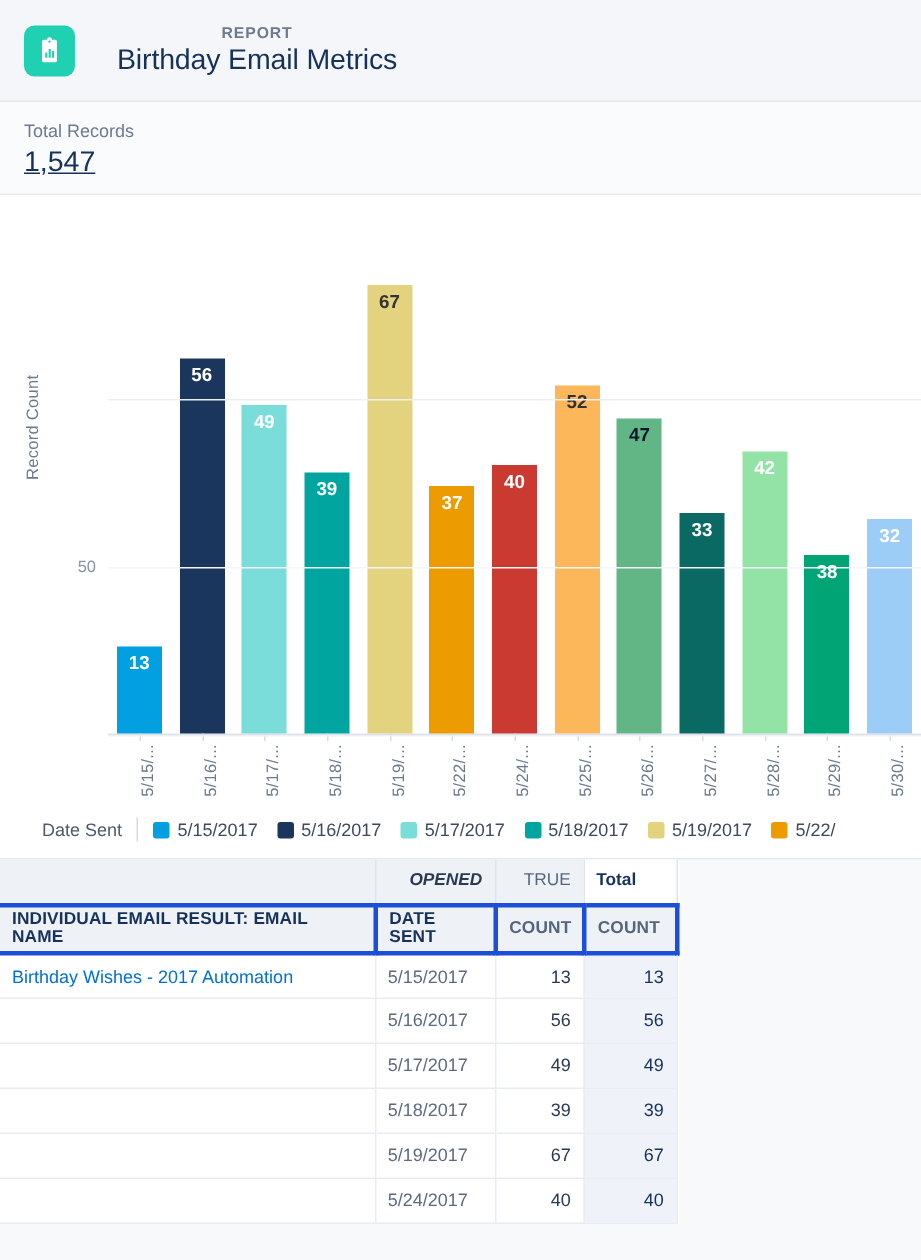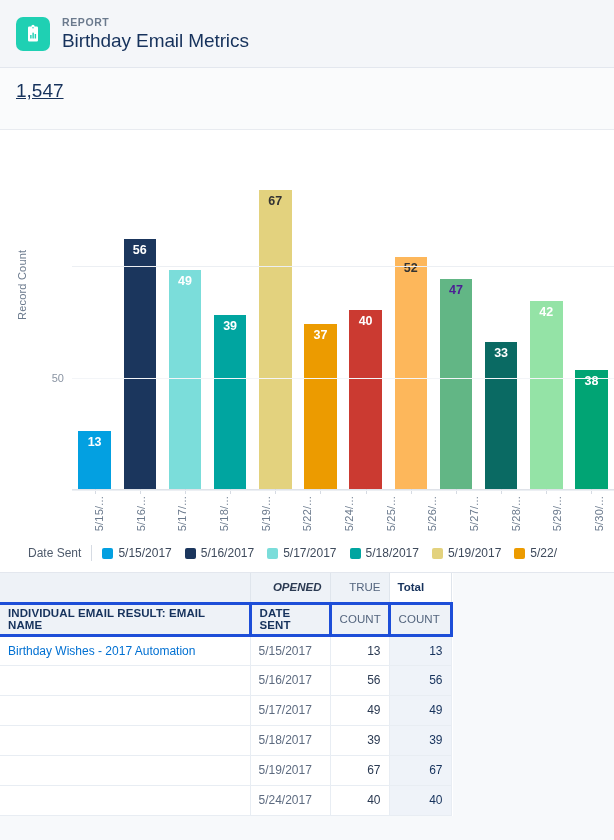--- a/index.html
+++ b/index.html
@@ -13,21 +13,22 @@
   }
 
   
   .page-header {
     height: 68px;
     background: #f4f6f9;
     border-bottom: 1px solid #e3e7ee;
     display: flex;
     align-items: center;
     padding: 0 16px;
-    gap: 12px;
+    gap: 28px;
+    text-align: center;
   }
   .report-icon {
     width: 34px; height: 34px;
     border-radius: 7px;
     background: #1fd0b3;
     display: flex; align-items: center; justify-content: center;
     flex: 0 0 auto;
   }
   .report-icon svg { display: block; }
   .header-text { display: flex; flex-direction: column; justify-content: center; }
@@ -254,21 +255,21 @@
     border: 3px solid #1d4ed8;
     height: 32px;
     padding: 0 8px;
     font-size: 11.5px;
     font-weight: 700;
     color: #16325c;
     letter-spacing: 0.1px;
   }
   thead tr.colrow th.name  { text-align: left; border-left: none; }
   thead tr.colrow th.date  { text-align: left; }
-  thead tr.colrow th.count { text-align: left; font-weight: 400; color: #54657e; margin-left: 44px; }
+  thead tr.colrow th.count { text-align: left; font-weight: 700; color: #54657e; margin-left: 44px; }
 
   tbody td {
     height: 30px;
     padding: 4px 8px;
     font-size: 12px;
     border: 1px solid #e8edf3;
     color: #2b3a52;
     background: #ffffff;
   }
   tbody td.name  { border-left: none; color: #0070d2; }
@@ -289,20 +290,21 @@
       <rect x="14" y="12" width="1.7" height="5.4" fill="#1fd0b3"></rect>
     </svg>
   </div>
   <div class="header-text">
     <div class="eyebrow">REPORT</div>
     <div class="report-title">Birthday Email Metrics</div>
   </div>
 </div>
 
 <div class="summary-band">
+  <div class="summary-label">Total Records</div>
   <div class="summary-value">1,547</div>
 </div>
 
 <div class="chart-region">
   <div class="y-axis-title">Record Count</div>
   <div class="plot" id="plot">
     <div class="axis-baseline"></div>
     <div class="bars" id="bars">
         <div class="bar-slot">
           <div class="bar" style="height: 58.0667px; background: rgb(3, 160, 225);">
@@ -347,39 +349,45 @@
           <span class="tickmark"></span>
         </div>
         <div class="bar-slot">
           <div class="bar" style="height: 232.267px; background: rgb(253, 183, 91);">
             <span class="bar-value" style="color: rgb(51, 51, 51);">52</span>
           </div>
           <span class="tickmark"></span>
         </div>
         <div class="bar-slot">
           <div class="bar" style="height: 209.933px; background: rgb(98, 182, 133);">
-            <span class="bar-value" style="color: #4c1d95;">47</span>
+            <span class="bar-value" style="color: #0f172a;">47</span>
           </div>
           <span class="tickmark"></span>
         </div>
         <div class="bar-slot">
           <div class="bar" style="height: 147.4px; background: rgb(10, 106, 99); padding-left: 16px;">
             <span class="bar-value" style="color: rgb(255, 255, 255);">33</span>
           </div>
           <span class="tickmark"></span>
         </div>
         <div class="bar-slot">
           <div class="bar" style="height: 187.6px; background: rgb(148, 227, 166);">
             <span class="bar-value" style="color: rgb(255, 255, 255);">42</span>
           </div>
           <span class="tickmark"></span>
         </div>
         <div class="bar-slot">
           <div class="bar" style="height: 119px; background: rgb(1, 164, 116);">
             <span class="bar-value" style="color: rgb(255, 255, 255);">38</span>
+          </div>
+          <span class="tickmark"></span>
+        </div>
+        <div class="bar-slot">
+          <div class="bar" style="height: 142.933px; background: rgb(155, 205, 247);">
+            <span class="bar-value" style="color: rgb(255, 255, 255);">32</span>
           </div>
           <span class="tickmark"></span>
         </div>
       </div>
   <div class="gridline" style="top: 336px;"></div>
       <div class="gridline" style="top: 112px;">
         <span class="ytick" style="top: 112px;">50</span>
       </div>
       <div class="gridline" style="top: 224px; background: rgb(243, 245, 248);"></div>
     </div>

